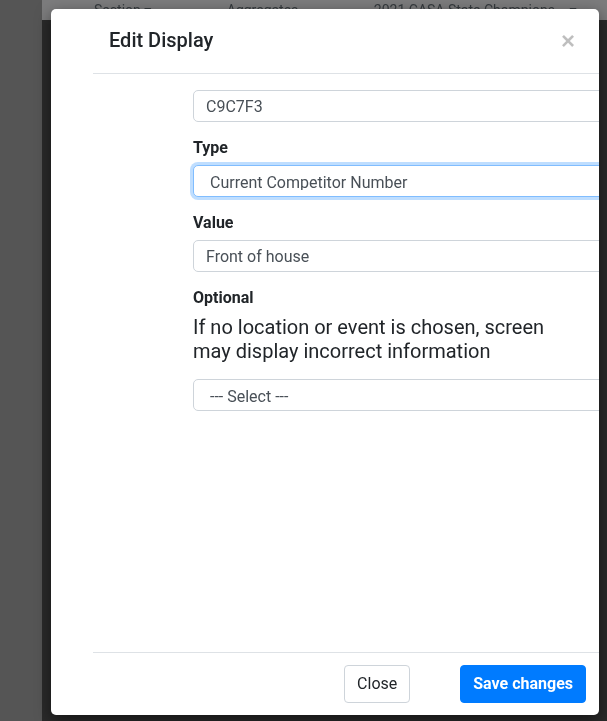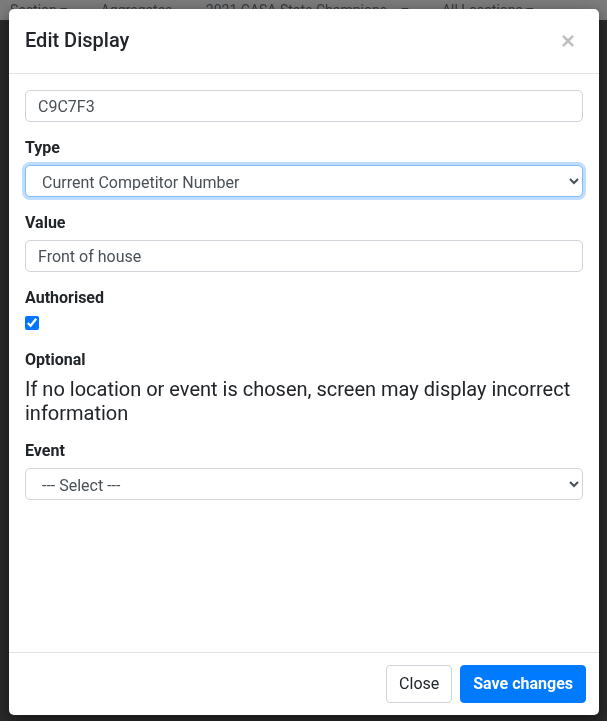--- a/index.html
+++ b/index.html
@@ -1,16 +1,17 @@
 <!DOCTYPE html>
 <html><head>
   <meta charset="utf-8">
   <style>
     * {
       box-sizing: border-box;
+      margin-left: 42px;
     }
     html, body {
       margin: 0;
       padding: 0;
       width: 607px;
       height: 721px;
       font-family: -apple-system, BlinkMacSystemFont, "Segoe UI", Roboto, "Helvetica Neue", Arial, sans-serif;
       font-size: 16px;
       background: #555;
       overflow: hidden;
@@ -183,34 +184,29 @@
       <select class="form-control focused">
         <option>Current Competitor Number</option>
       </select>
     </div>
 
     <div class="form-group">
       <label class="form-label">Value</label>
       <input type="text" class="form-control" value="Front of house" style="">
     </div>
 
-    <div class="form-group">
-      <label class="form-label">Authorised</label>
-      <input type="checkbox" checked="" style="">
-    </div>
 
 
     <div class="form-group">
       <label class="form-label">Optional</label>
       <div class="helper-text">If no location or event is chosen, screen may display incorrect information</div>
     </div>
 
 
     <div class="form-group">
-      <label class="form-label">Event</label>
       <select class="form-control">
         <option>--- Select ---</option>
       </select>
     </div>
 
   </div>
 
   <div class="modal-footer">
     <button class="btn btn-secondary">Close</button>
     <button class="btn btn-primary">Save changes</button>

